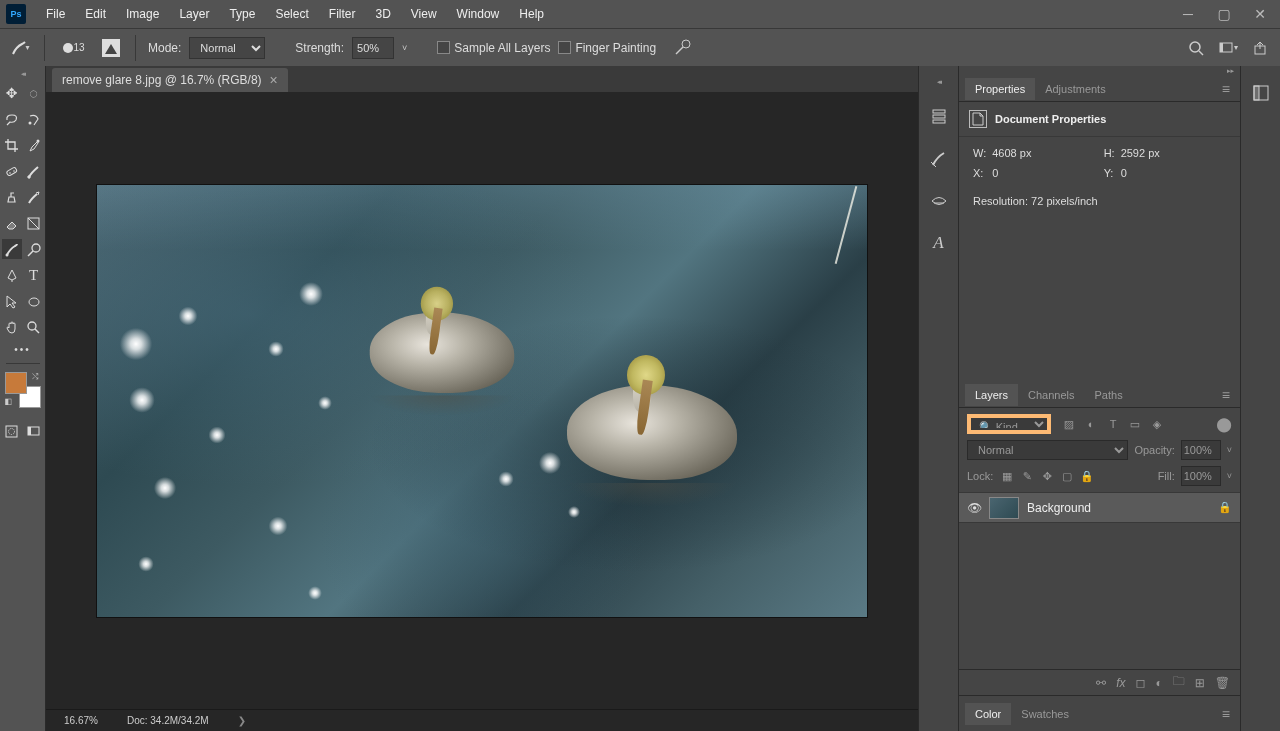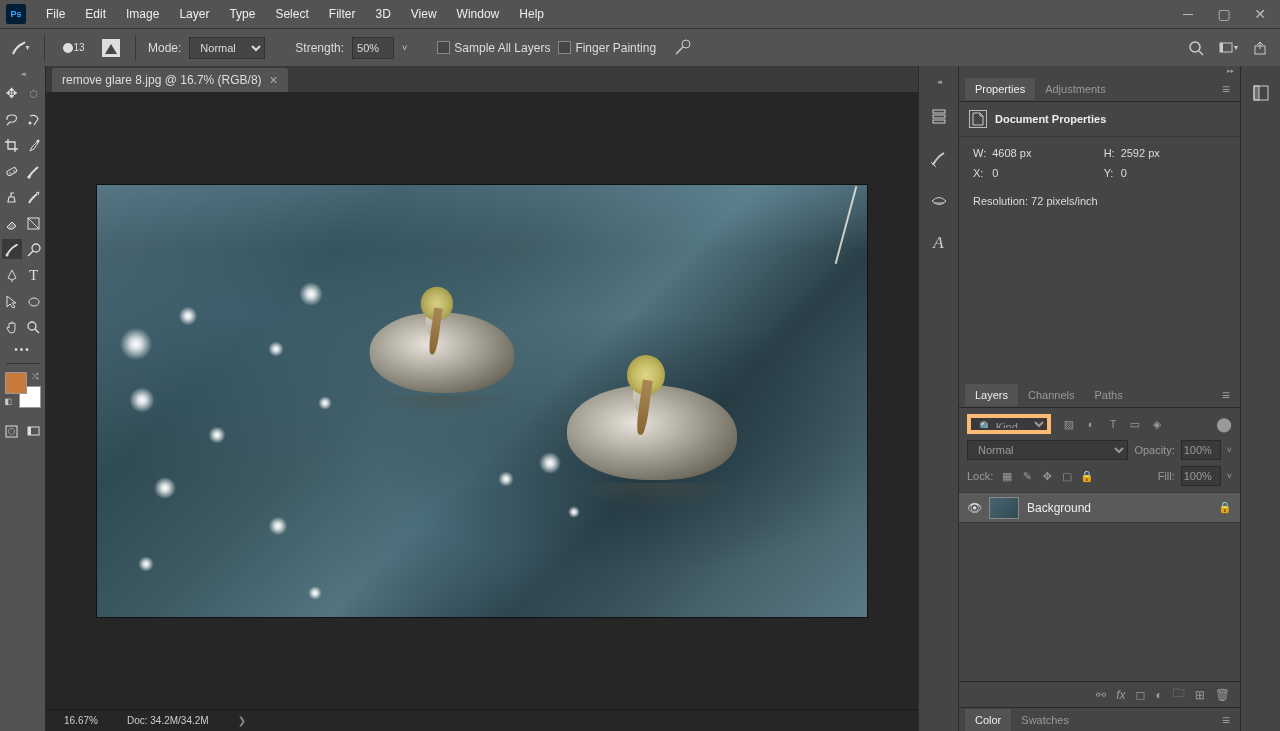--- a/index.html
+++ b/index.html
@@ -78,21 +78,21 @@
 .lock-icons{display:flex;gap:4px}
 .lock-icon{width:16px;height:16px;display:flex;align-items:center;justify-content:center;font-size:11px}
 .layers-list{flex:1;overflow:auto;background:#454545}
 .layer-item{display:flex;align-items:center;height:30px;background:#5a5a5a;border-bottom:1px solid #383838;padding:0 8px;gap:8px}
 .layer-eye{width:14px;font-size:12px;color:#ddd;cursor:pointer}
 .layer-thumb{width:30px;height:22px;background:linear-gradient(135deg,#4a6570,#2e4a52);border:1px solid #888}
 .layer-name{color:#eee;font-size:12px;flex:1}
 .layer-lock{color:#ccc;font-size:11px}
 .layers-footer{height:26px;border-top:1px solid #2a2a2a;display:flex;align-items:center;justify-content:flex-end;gap:10px;padding:0 10px}
 .lf-icon{color:#999;font-size:12px;cursor:pointer}
-.bottom-panel-tabs{height:24px;display:flex;align-items:center;border-top:1px solid #2a2a2a;padding:10px 6px}
+.bottom-panel-tabs{height:36px;display:flex;align-items:center;border-top:1px solid #2a2a2a;padding:10px 6px}
 .far-right{width:40px;background:#454545;border-left:1px solid #2a2a2a;padding:8px 0;display:flex;flex-direction:column;align-items:center}
 .far-right .vtool{margin-top:8px}
 svg{display:block}
 </style>
 </head>
 <body>
 
 <div class="menubar">
   <div class="ps-logo">Ps</div>
   <div class="menu-item">File</div>

